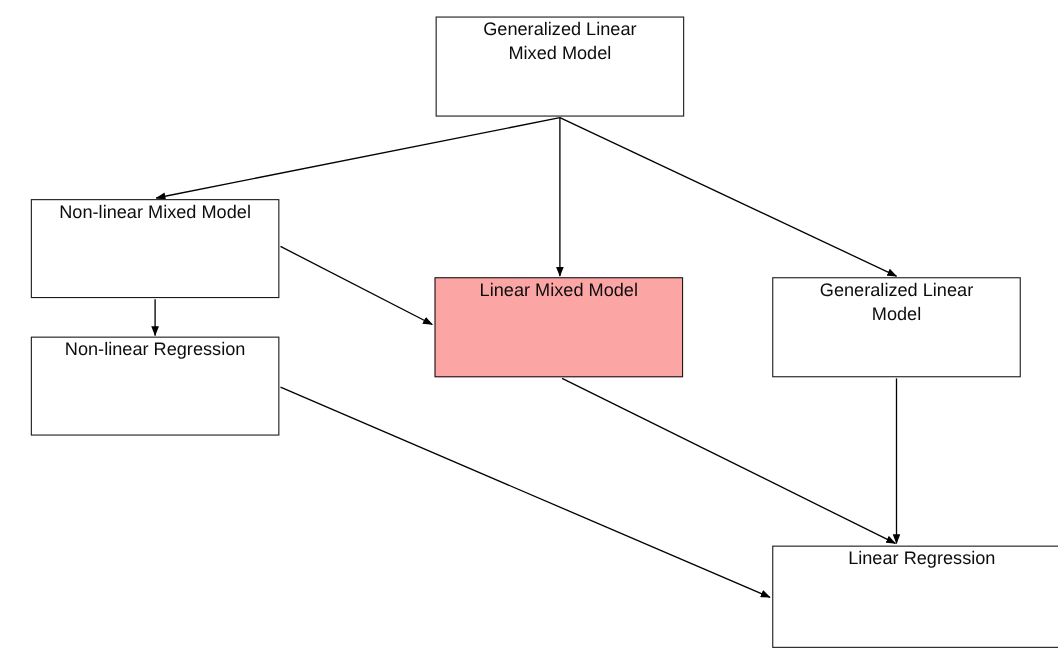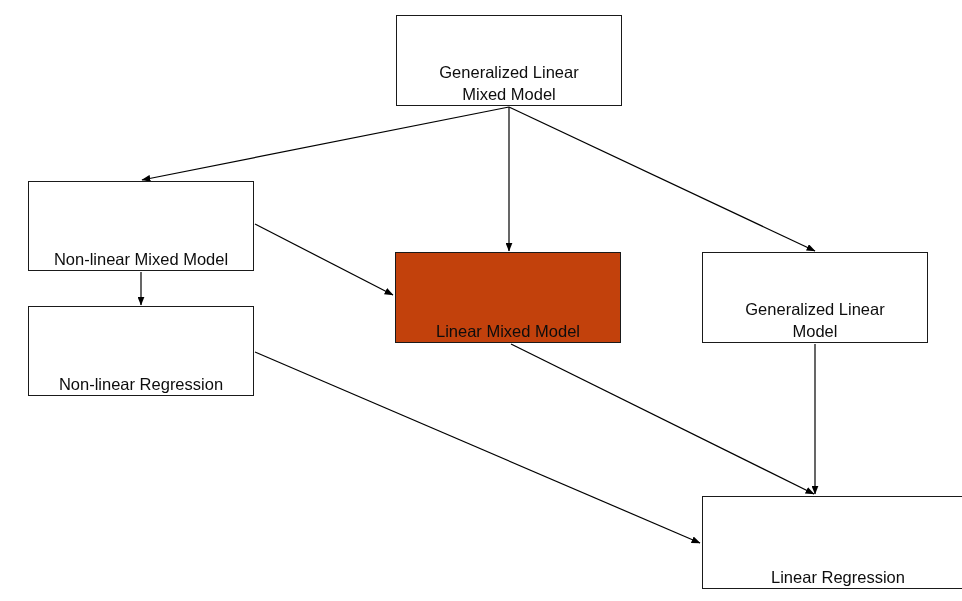--- a/index.html
+++ b/index.html
@@ -23,21 +23,21 @@
     top: 0;
     width: 962px;
     height: 601px;
   }
   .node {
     position: absolute;
     box-sizing: border-box;
     border: 1.4px solid #1a1a1a;
     background: #ffffff;
     display: flex;
-    align-items: flex-end;
+    align-items: flex-start;
     justify-content: center;
     text-align: center;
     z-index: 2;
   }
   .node-label {
     font-family: "Liberation Sans", sans-serif;
     font-size: 16.5px;
     line-height: 22px;
     color: #0d0d0d;
     white-space: pre-line;
@@ -73,21 +73,21 @@
   </div>
 
   <div class="node" style="left: 28px; top: 181px; width: 226px; height: 90px; border-color: rgb(26, 26, 26); background: rgb(255, 255, 255);">
     <span class="node-label">Non-linear Mixed Model</span>
   </div>
 
   <div class="node" style="left: 28px; top: 306px; width: 226px; height: 90px; border-color: rgb(26, 26, 26); background: rgb(255, 255, 255);">
     <span class="node-label">Non-linear Regression</span>
   </div>
 
-  <div class="node" style="left: 395px; top: 252px; width: 226px; height: 91px; border-color: rgb(26, 26, 26); background: #c2410c;">
+  <div class="node" style="left: 395px; top: 252px; width: 226px; height: 91px; border-color: rgb(26, 26, 26); background: #fca5a5;">
     <span class="node-label">Linear Mixed Model</span>
   </div>
 
   <div class="node" style="left: 702px; top: 252px; width: 226px; height: 91px; border-color: rgb(26, 26, 26); background: rgb(255, 255, 255);">
     <span class="node-label">Generalized Linear
 Model</span>
   </div>
 
   <div class="node" style="left: 702px; top: 496px; width: 272px; height: 93px; border-color: rgb(26, 26, 26); background: rgb(255, 255, 255);">
     <span class="node-label">Linear Regression</span>

